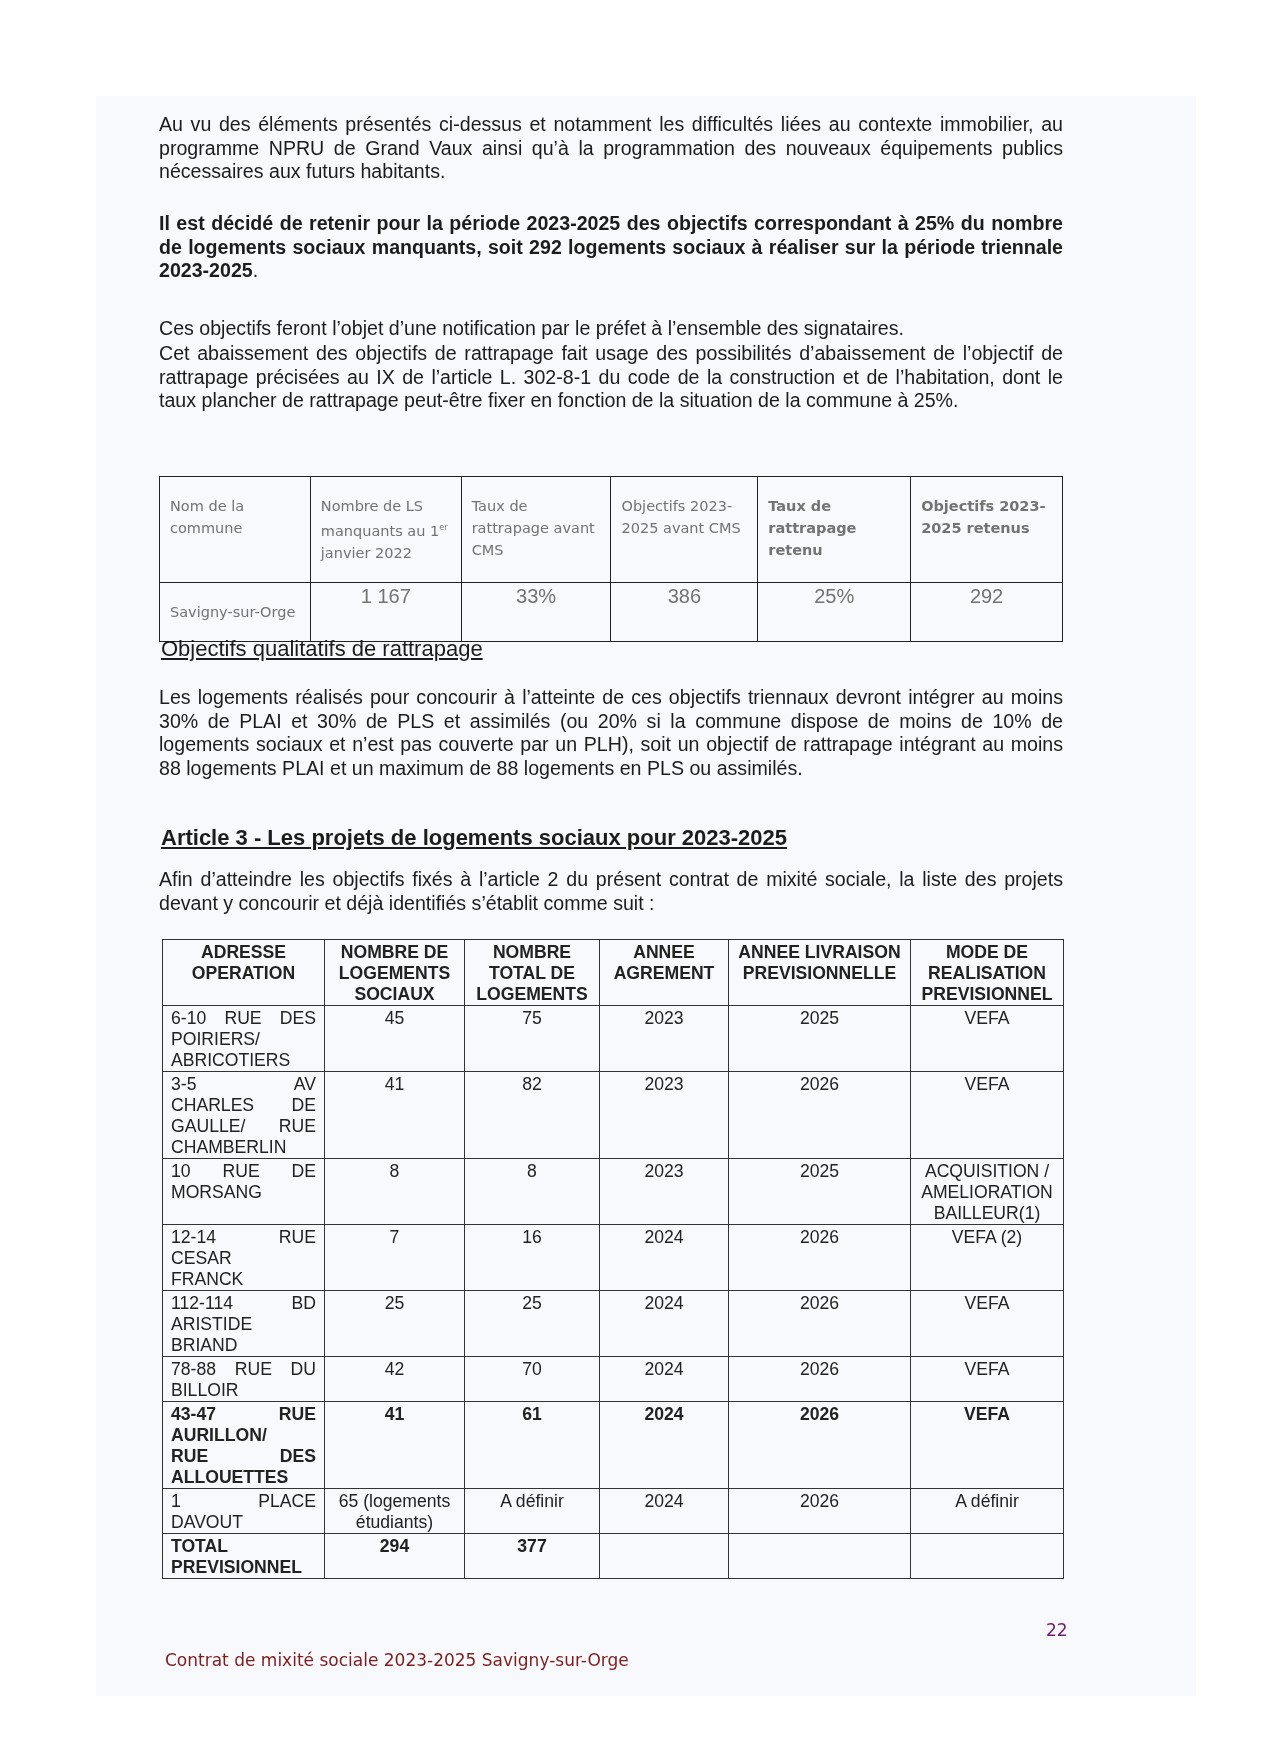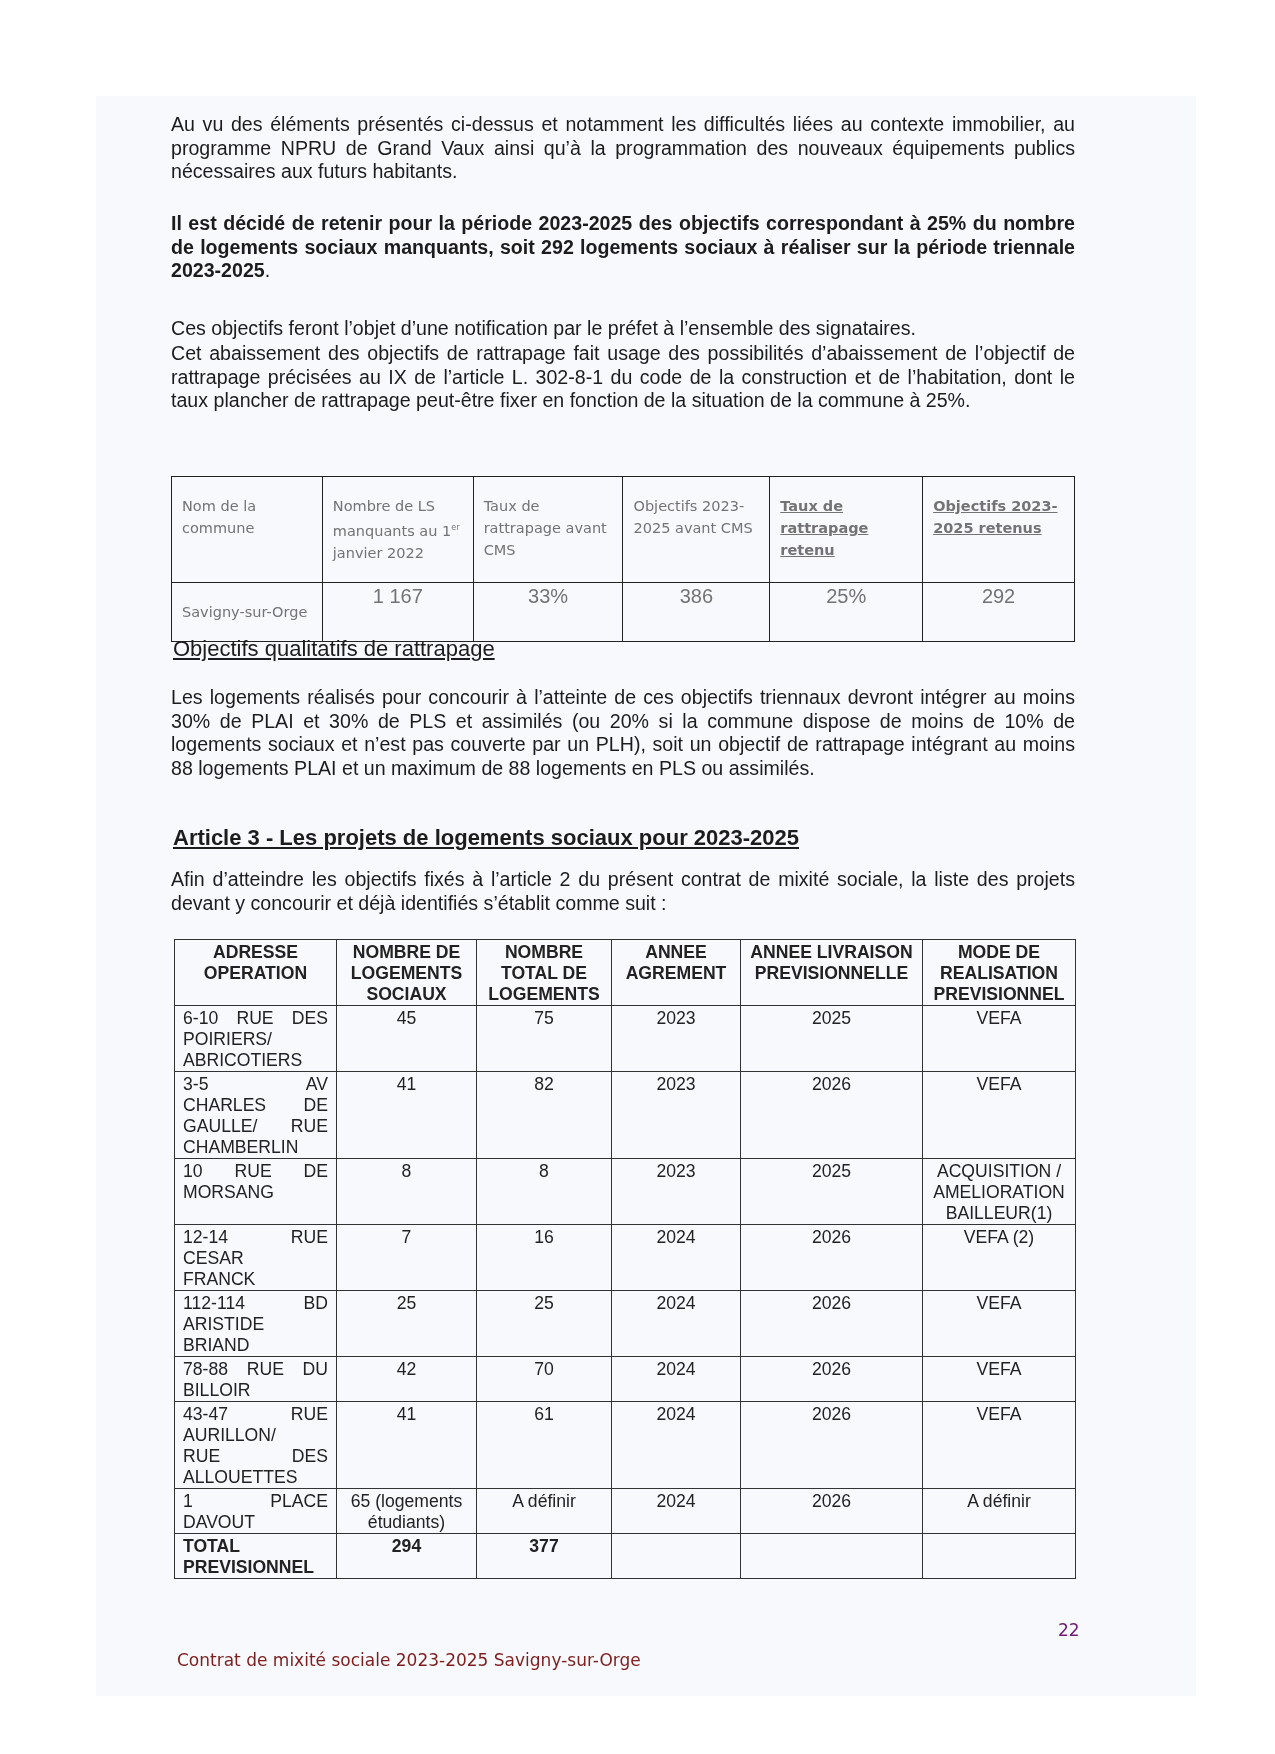--- a/index.html
+++ b/index.html
@@ -6,42 +6,42 @@
   body {
     width: 1275px; height: 1754px; position: relative; overflow: hidden;
     background: #ffffff;
     font-family: "Liberation Sans", sans-serif;
     color: #1c1c1c;
   }
   .scan-bg {
     position: absolute; left: 96px; top: 96px; width: 1100px; height: 1600px;
     background: #f7f9fc;
   }
-  .page { position: absolute; left: 12px; top: 0; width: 1216px; height: 1754px; }
+  .page { position: absolute; left: 0; top: 0; width: 1216px; height: 1754px; }
   .para {
     position: absolute; left: 159px; width: 904px;
     font-size: 19.6px; line-height: 23.5px; text-align: justify;
     margin: 0;
   }
   .bold { font-weight: bold; font-size: 19.6px; }
   .heading {
     position: absolute; left: 161px; font-weight: bold; font-size: 22px;
     text-decoration: underline; margin: 0;
   }
   .sub-heading { position: absolute; left: 161px; font-size: 22px; text-decoration: underline; margin: 0; }
 
   table { border-collapse: collapse; position: absolute; }
   
   #t1 { left: 159px; top: 476px; width: 904px; font-family: "DejaVu Sans", sans-serif; }
   #t1 td, #t1 th {
     border: 1.3px solid #222; vertical-align: top; text-align: left;
     font-size: 14.5px; line-height: 22px; padding: 18px 10px; font-weight: normal;
     color: #737373;
   }
-  #t1 th.b { font-weight: bold; text-decoration: underline; }
+  #t1 th.b { font-weight: bold; }
   #t1 thead tr { height: 99px; }
   #t1 tbody tr { height: 27px; }
   #t1 td.num { text-align: center; font-family: "Liberation Sans", sans-serif; font-size: 20px; line-height: 22px; padding-top: 2px; }
   #t1 td.name { font-size: 14.5px; }
 
   
   #t2 { left: 162px; top: 939px; width: 901px; table-layout: fixed; }
   #t2 th, #t2 td {
     border: 1.3px solid #333; vertical-align: top; font-size: 17.6px; line-height: 21px;
     padding: 0 8px; color: #222;
@@ -192,21 +192,21 @@
           <td class="addr">
             <span class="line">78-88 RUE DU</span>
             <span class="line last">BILLOIR</span>
           </td>
           <td>42</td>
           <td>70</td>
           <td>2024</td>
           <td>2026</td>
           <td>VEFA</td>
         </tr>
-        <tr style="height: 85px;">
+        <tr style="height: 85px; font-weight: bold;">
           <td class="addr">
             <span class="line">43-47 RUE</span>
             <span class="line">AURILLON/</span>
             <span class="line">RUE DES</span>
             <span class="line last">ALLOUETTES</span>
           </td>
           <td>41</td>
           <td>61</td>
           <td>2024</td>
           <td>2026</td>

